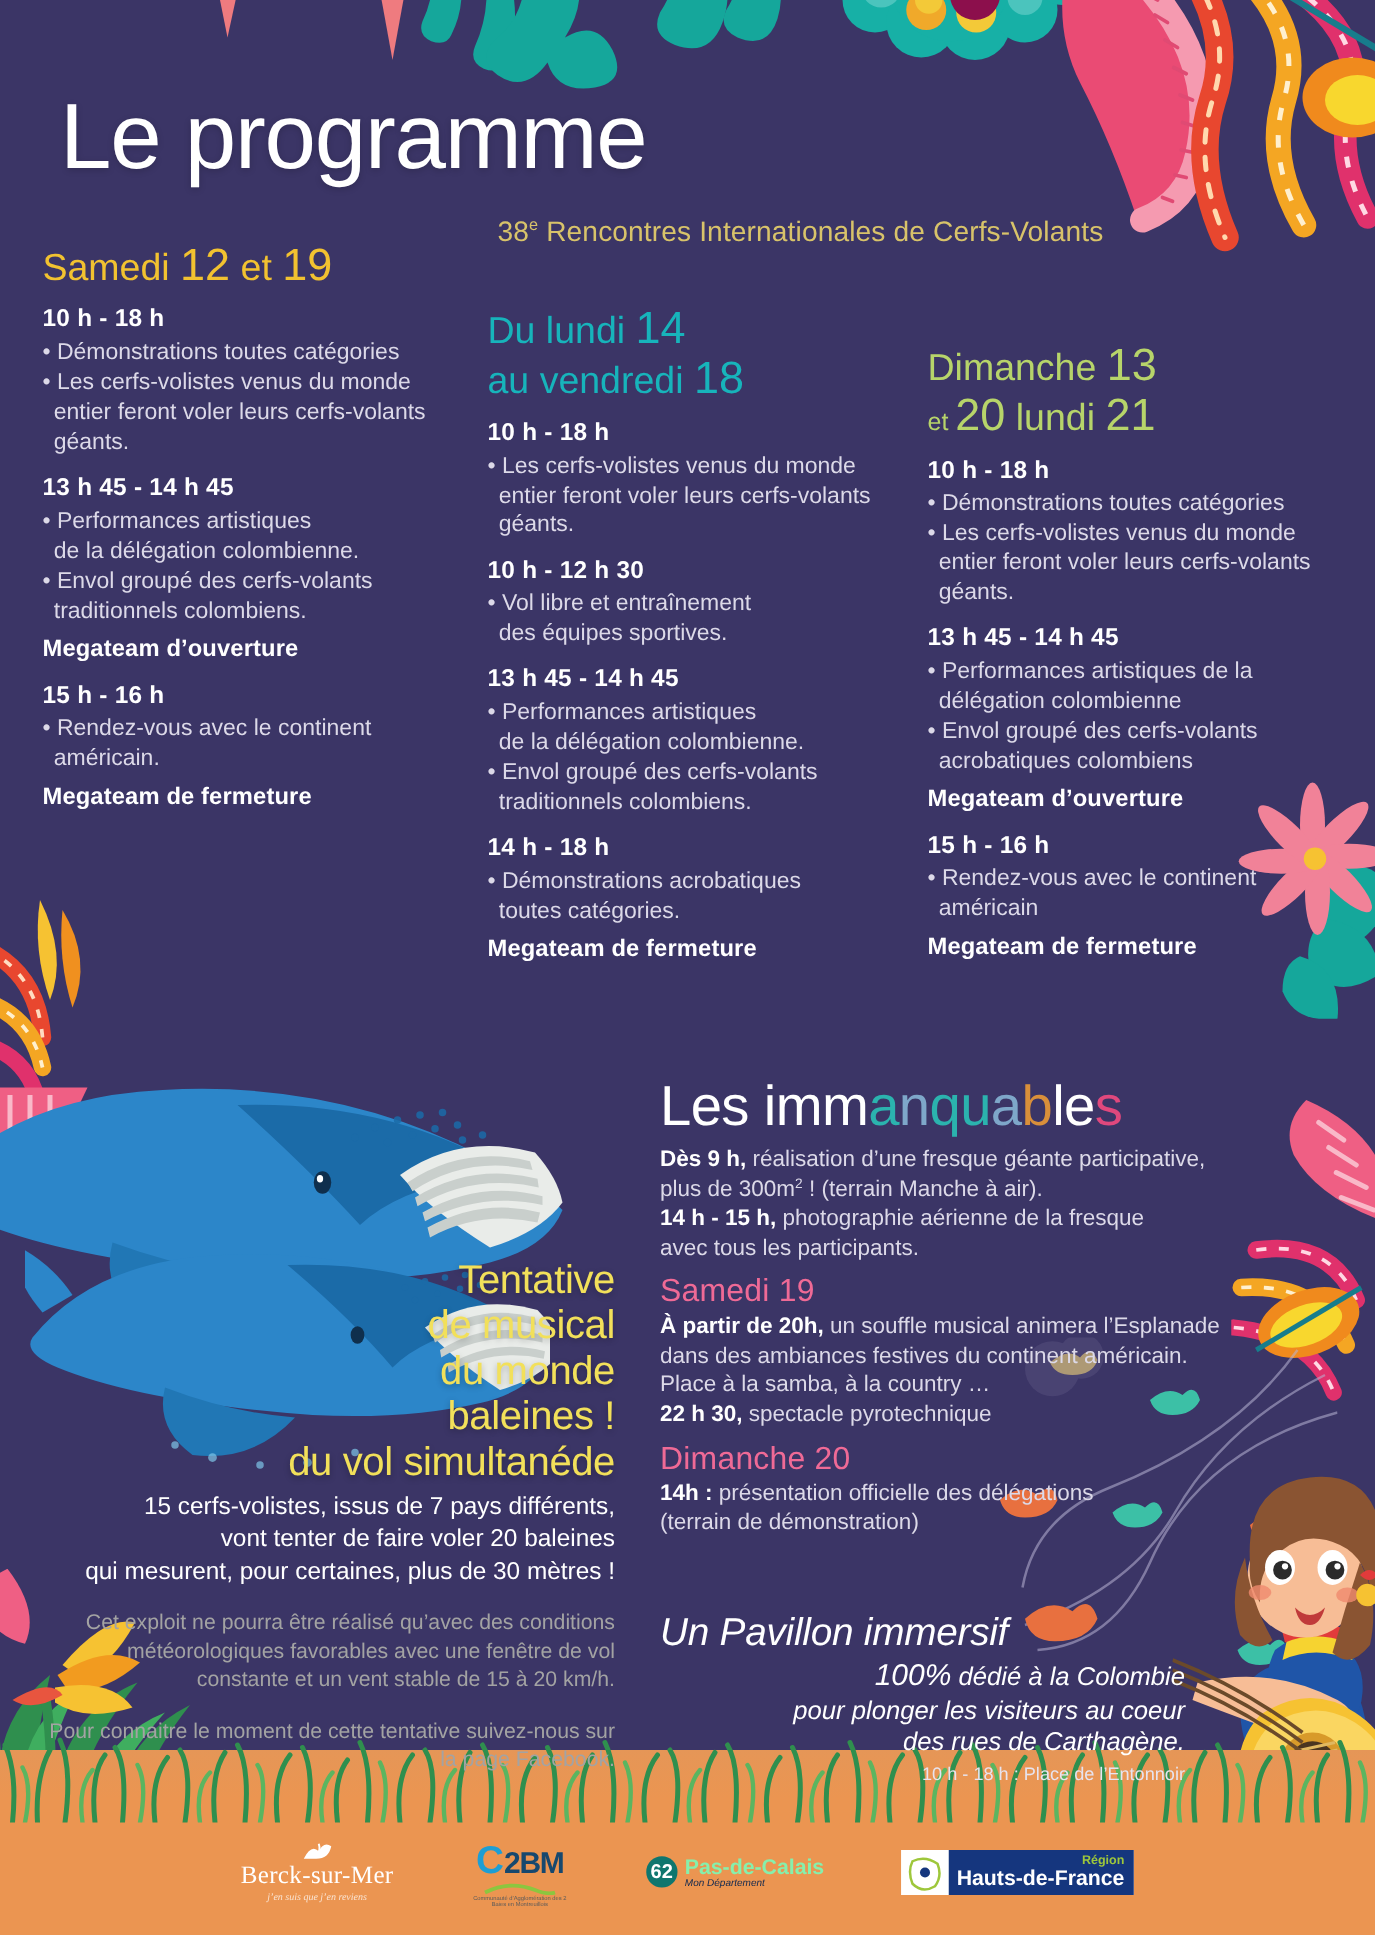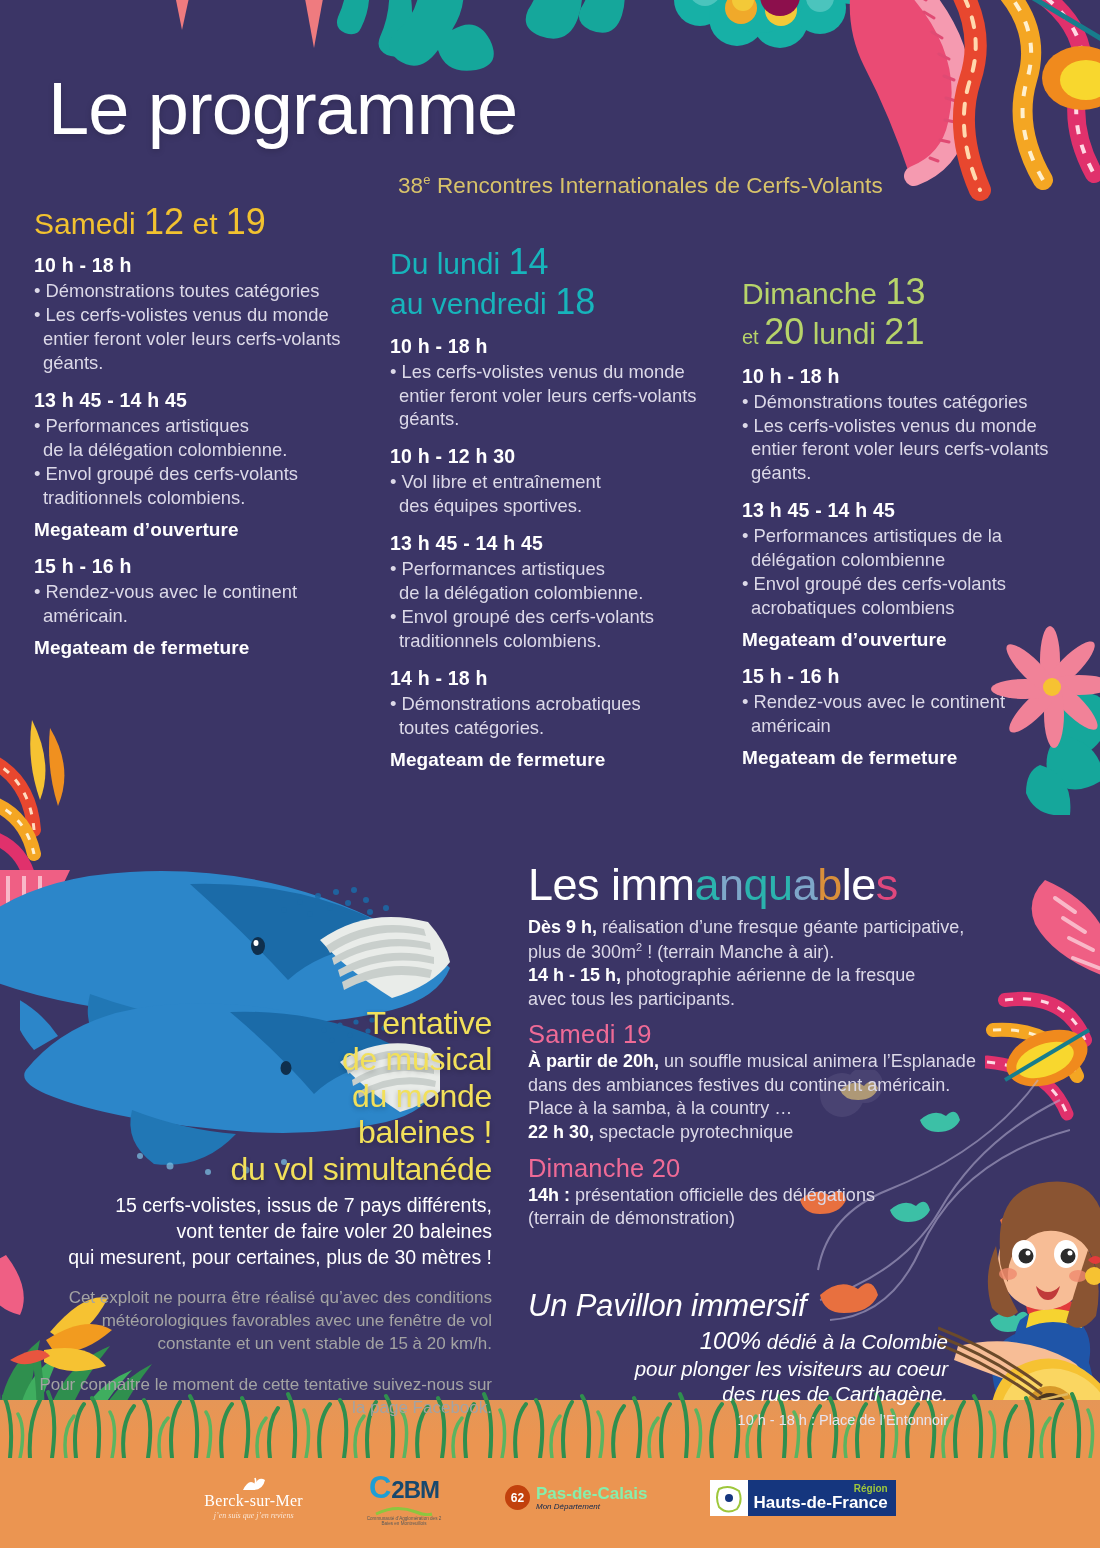--- a/index.html
+++ b/index.html
@@ -23,21 +23,21 @@
     text-shadow: 0 2px 6px rgba(0,0,0,.18);
   }
   .subhead {
     position: absolute; left: 398px; top: 172px;
     color: #d8c36a; font-size: 22.5px; letter-spacing: .1px;
   }
   .subhead sup { font-size: 13px; vertical-align: super; }
 
   
   .col { position: absolute; }
-  .col-a { left: 34px;  top: 202px; width: 352px; }
+  .col-a { left: 34px;  top: 192px; width: 352px; }
   .col-b { left: 390px; top: 242px; width: 344px; }
   .col-c { left: 742px; top: 272px; width: 340px; }
 
   .day-title { line-height: 1.12; margin-bottom: 12px; }
   .day-title .w { font-size: 30px; }
   .day-title .n { font-size: 36px; }
   .day-title .sm { font-size: 20px; }
 
   .slot { margin-bottom: 14px; }
   .slot-time {
@@ -118,31 +118,31 @@
     position: absolute; left: 0; top: 0; width: 1100px; height: 38px;
     background: linear-gradient(#e59657, #eb9551);
   }
   .logos {
     position: absolute; left: 0; bottom: 22px; width: 1100px;
     display: flex; align-items: center; justify-content: center; gap: 62px;
   }
   .logo { display: flex; flex-direction: column; align-items: center; }
 
   .logo-berck { color: #ffffff; text-align: center; }
-  .logo-berck .nm { font-family: "Liberation Serif", serif; font-size: 16px; letter-spacing: .3px; }
+  .logo-berck .nm { font-family: "Liberation Serif", serif; font-size: 20px; letter-spacing: .3px; }
   .logo-berck .sl { font-family: "Liberation Serif", serif; font-size: 8px; font-style: italic; opacity: .75; margin-top: 1px; }
 
   .logo-c2bm { display: flex; align-items: baseline; }
   .logo-c2bm .c { color: #1e9ed4; font-size: 31px; font-weight: bold; }
   .logo-c2bm .b2 { color: #17486e; font-size: 24px; font-weight: bold; letter-spacing: -1px; }
 
   .logo-pdc { display: flex; align-items: center; gap: 6px; }
   .logo-pdc .badge {
     width: 25px; height: 25px; border-radius: 50%;
-    background: #c2410c; color: #ffffff; font-size: 12px; font-weight: bold;
+    background: #0f766e; color: #ffffff; font-size: 16px; font-weight: bold;
     display: flex; align-items: center; justify-content: center;
   }
   .logo-pdc .txt .l1 { color: #86efac; font-size: 17px; font-weight: bold; line-height: 1; }
   .logo-pdc .txt .l2 { color: #10284f; font-size: 8px; font-style: italic; line-height: 1.2; }
 
   .logo-hdf { display: flex; align-items: stretch; background: #ffffff; }
   .logo-hdf .mark {
     width: 38px; background: #ffffff; display: flex;
     align-items: center; justify-content: center;
   }

